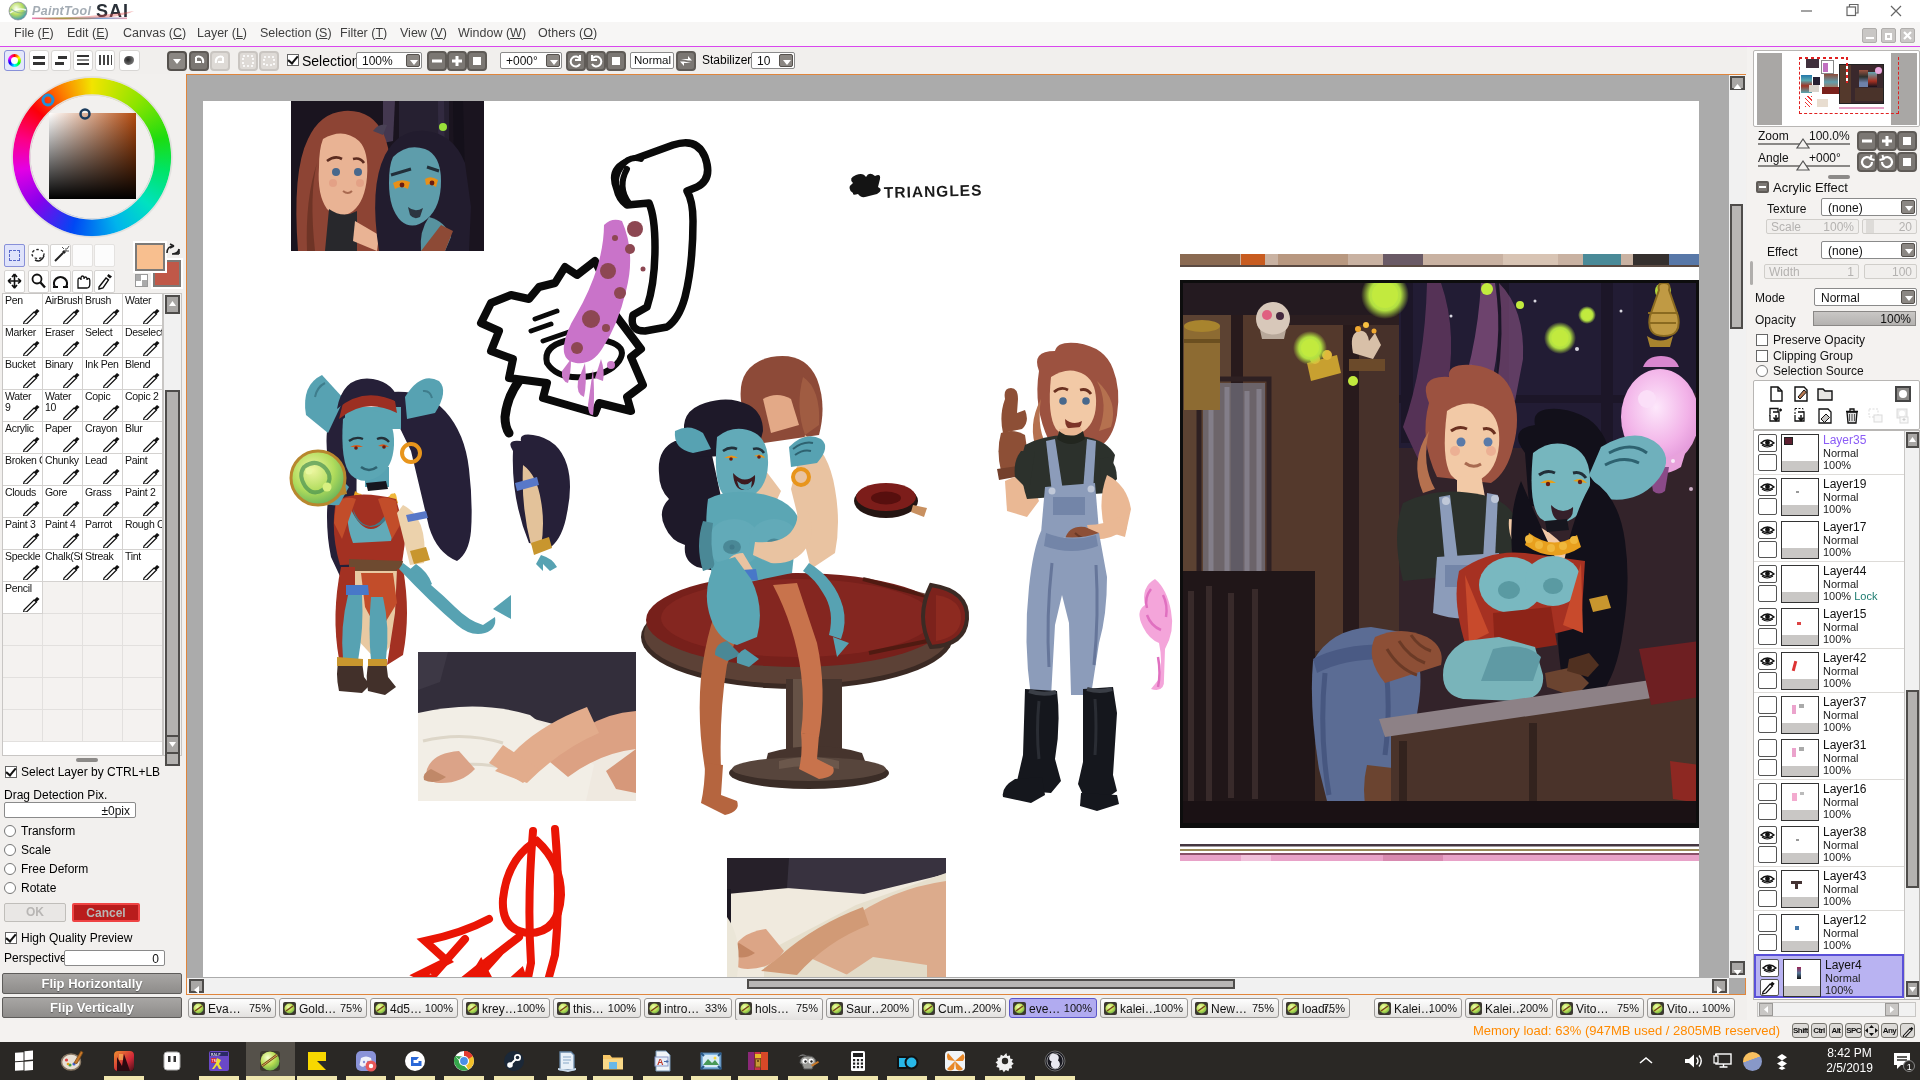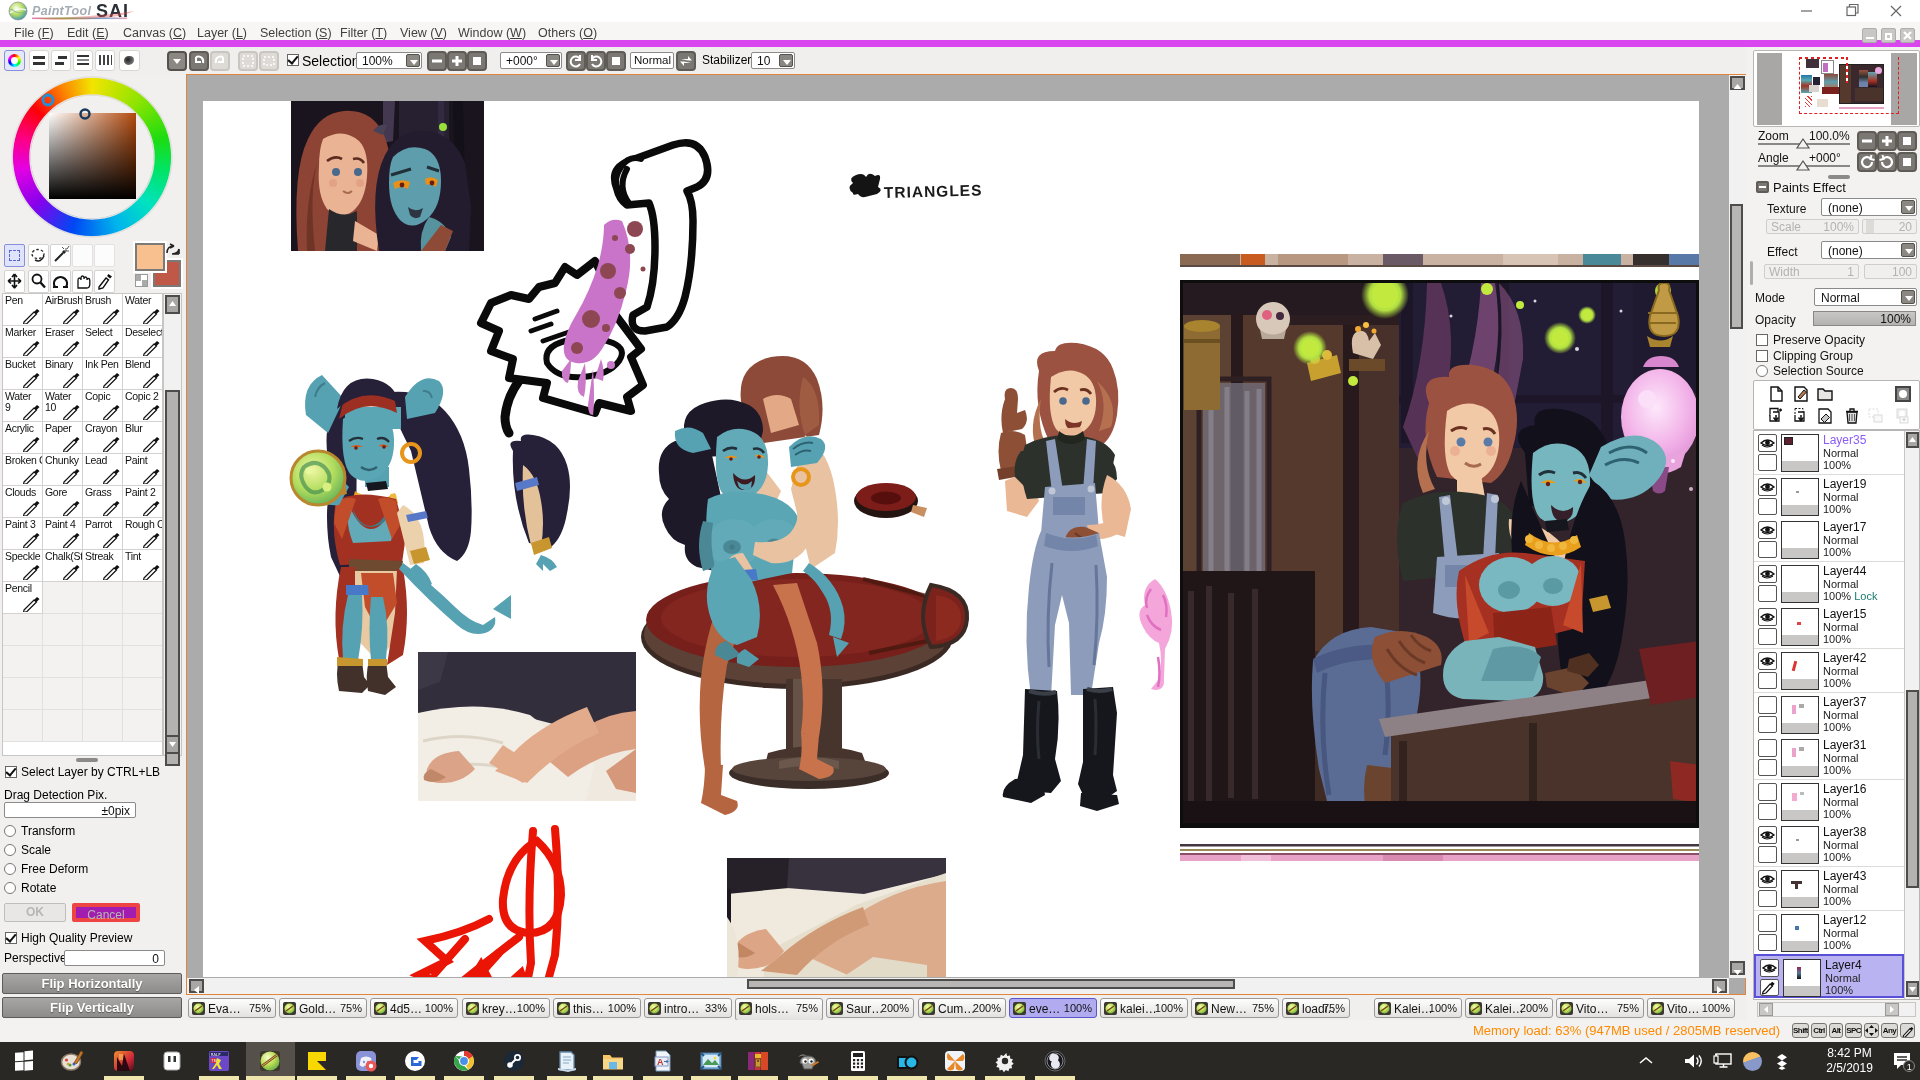--- a/index.html
+++ b/index.html
@@ -1,21 +1,21 @@
 <!DOCTYPE html>
 <html><head>
 <meta charset="utf-8">
 <style>
   * { margin:0; padding:0; box-sizing:border-box; }
   html,body { width:1920px; height:1080px; overflow:hidden; font-family:"Liberation Sans", sans-serif; background:#fff; }
   .abs { position:absolute; }
   #stage { position:relative; width:1920px; height:1080px; background:#f2f0ee; }
   
   #titlebar { left:0; top:0; width:1920px; height:22px; background:#ffffff; }
-  #menubar { left:0; top:22px; width:1920px; height:25px; background:#f7f6f5; font-size:12.5px; color:#3f3f3f; border-bottom:7px solid #d946ef;}
+  #menubar { left:0; top:22px; width:1920px; height:25px; background:#f7f6f5; font-size:12.5px; color:#3f3f3f; border-bottom:1px solid #d946ef;}
   .menuitem { position:absolute; top:4px; }
   #toolbar { left:0; top:47px; width:1920px; height:27px; background:#f1efed; }
   .tbtn { position:absolute; top:4px; width:20px; height:20px; border:2px solid #5f5b57; background:#7b7773; border-radius:4px; }
   .tbtn.lite { border-color:#c9c5c1; background:#dedad6; }
   .field { position:absolute; background:#fff; border:1px solid #8a8a8a; border-radius:2px; font-size:12px; color:#111; }
   .drop { position:absolute; right:1px; top:1px; width:14px; height:13px; background:#8b8783; border:1px solid #55514d; border-radius:2px; }
   .drop:after { content:""; position:absolute; left:3px; top:5px; border:4px solid transparent; border-top:5px solid #fff; }
   
   #canvaswin { left:186px; top:74px; width:1560px; height:921px; border:1px solid #e0853b; background:#ababab; }
   #canvaswhite { position:absolute; left:16px; top:26px; width:1496px; height:876px; background:#ffffff; overflow:hidden; }
@@ -444,21 +444,21 @@
       </div>
     <div class="radio" style="left:4px;top:751px"></div>
       <span class="abs" style="left:21px;top:750px;font-size:12px">Transform</span>
     <div class="radio" style="left:4px;top:770px"></div>
       <span class="abs" style="left:21px;top:769px;font-size:12px">Scale</span>
     <div class="radio" style="left:4px;top:789px"></div>
       <span class="abs" style="left:21px;top:788px;font-size:12px">Free Deform</span>
     <div class="radio" style="left:4px;top:808px"></div>
       <span class="abs" style="left:21px;top:807px;font-size:12px">Rotate</span>
     <div class="abs" style="left:4px;top:829px;width:62px;height:19px;background:#e9e7e5;border:1px solid #c0beba;border-radius:2px;text-align:center;font-size:12px;font-weight:bold;color:#b8b6b4;line-height:17px">OK</div>
-    <div class="abs" style="left:72px;top:829px;width:68px;height:19px;background:#a21caf;border:4px solid #ef4444;border-radius:2px;text-align:center;font-size:12px;font-weight:normal;color:#b8b6b4;line-height:17px">Cancel</div>
+    <div class="abs" style="left:72px;top:829px;width:68px;height:19px;background:#b91c1c;border:2px solid #ef4444;border-radius:2px;text-align:center;font-size:12px;font-weight:bold;color:#b8b6b4;line-height:17px">Cancel</div>
     <div class="chk on" style="left:5px;top:858px"></div>
     <span class="abs" style="left:21px;top:857px;font-size:12px">High Quality Preview</span>
     <span class="abs" style="left:4px;top:877px;font-size:12px">Perspective</span>
     <div class="field" style="left:64px;top:876px;width:101px;height:16px">
         <span style="position:absolute;right:5px;top:1px">0</span>
       </div>
     <div class="abs" style="left:2px;top:899px;width:180px;height:21px;background:linear-gradient(#a8a6a4,#8e8c8a);border:1px solid #5e5c5a;border-radius:2px;text-align:center;font-size:13px;font-weight:bold;color:#fff;line-height:19px;text-shadow:0 1px 1px #555">Flip Horizontally</div>
     <div class="abs" style="left:2px;top:923px;width:180px;height:21px;background:linear-gradient(#a8a6a4,#8e8c8a);border:1px solid #5e5c5a;border-radius:2px;text-align:center;font-size:13px;font-weight:bold;color:#fff;line-height:19px;text-shadow:0 1px 1px #555">Flip Vertically</div>
   </div>
   <div class="abs" id="canvaswin">
@@ -995,21 +995,21 @@
           <path d="M3.5 1 l1 4 -4 1" fill="none" stroke="#fff" stroke-width="2"></path>
         </svg></div>
     <div class="abs tbtn" style="left:150px;top:105px"><svg width="16" height="16">
           <rect x="4" y="4" width="8" height="8" fill="#fff"></rect>
         </svg></div>
     <div class="abs" style="left:81px;top:128px;width:22px;height:4px;background:#8c8a88;border-radius:2px"></div>
 
     <div class="abs" style="left:9px;top:134px;width:13px;height:12px;background:#7b7773;border:2px solid #5f5b57;border-radius:2px">
         <div class="abs" style="left:1px;top:3px;width:7px;height:2px;background:#fff"></div>
       </div>
-    <span class="abs" style="left:26px;top:133px;font-size:13px">Paints Effect</span>
+    <span class="abs" style="left:26px;top:133px;font-size:13px">Acrylic Effect</span>
     <span class="abs" style="left:20px;top:155px">Texture</span>
     <div class="field" style="left:74px;top:151px;width:96px;height:18px">
         <span style="position:absolute;left:6px;top:2px">(none)</span>
         <div class="drop" style="top:1px;height:14px"></div>
       </div>
     <div class="abs" style="left:19px;top:172px;width:93px;height:15px;background:#f1efed;border:1px solid #d0ceca;border-radius:2px;color:#b4b2b0">
         <span style="position:absolute;left:4px;top:0px">Scale</span>
         <span style="position:absolute;right:4px;top:0px">100%</span>
       </div>
     <div class="abs" style="left:115px;top:172px;width:55px;height:15px;background:#f1efed;border:1px solid #d0ceca;border-radius:2px;color:#b4b2b0">

